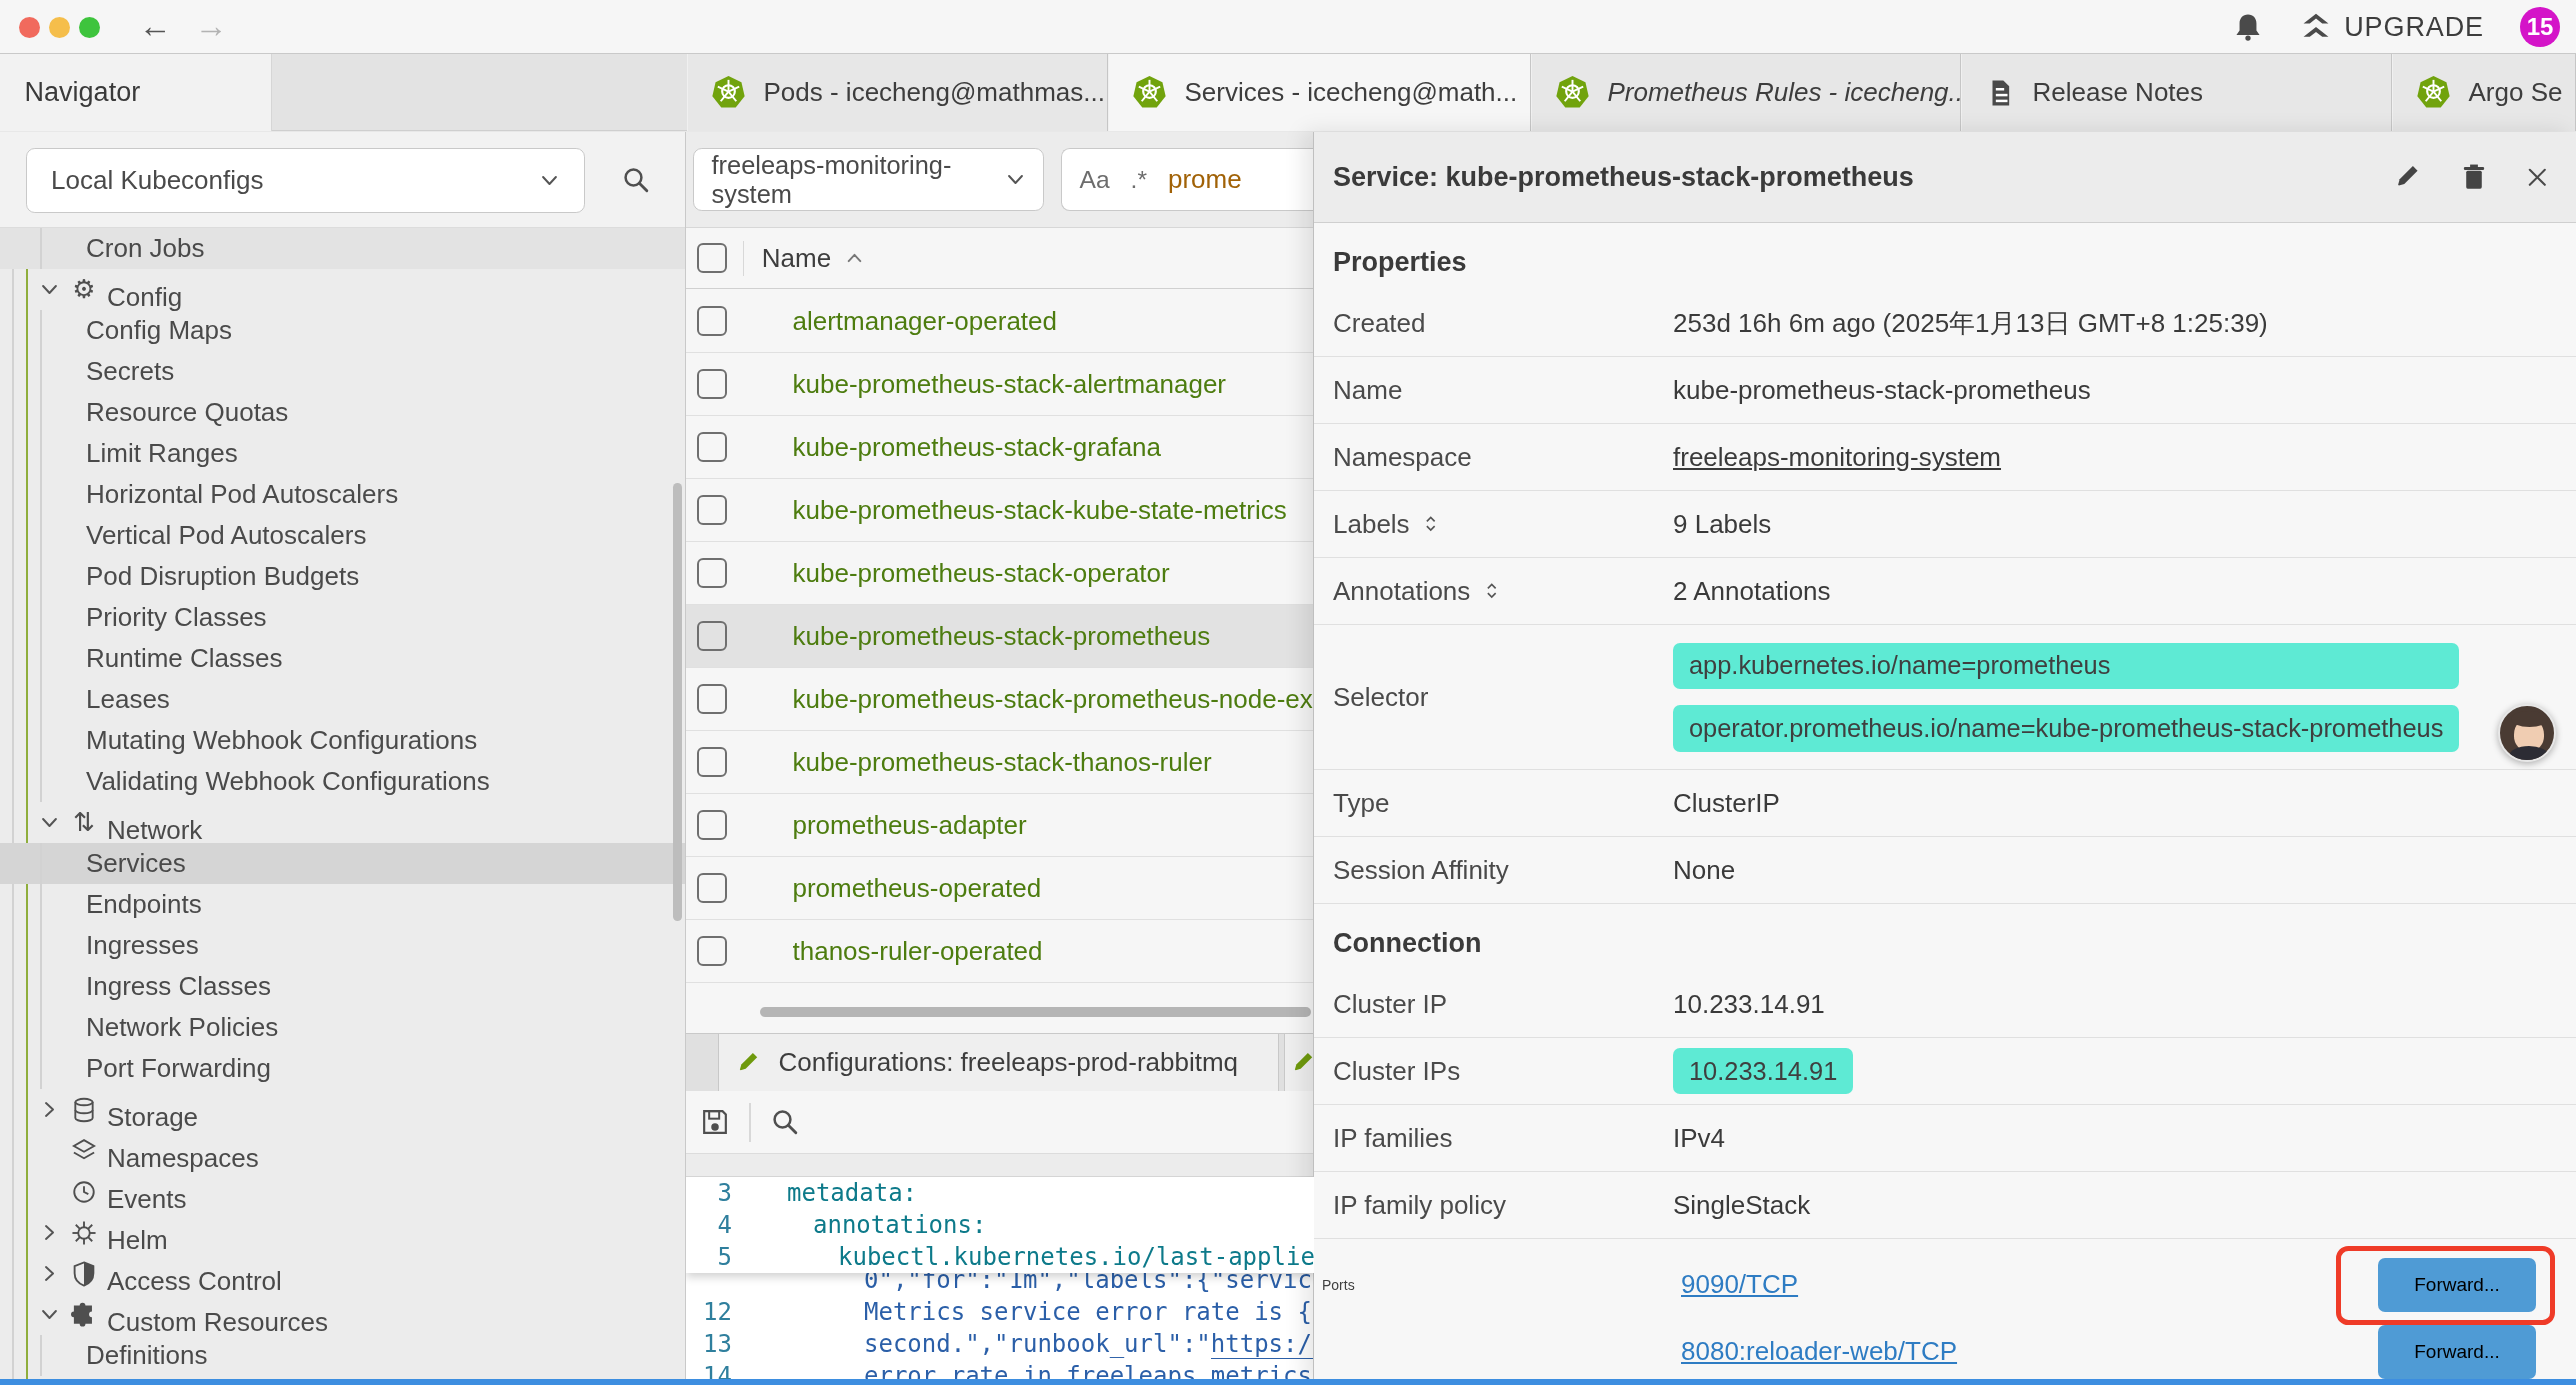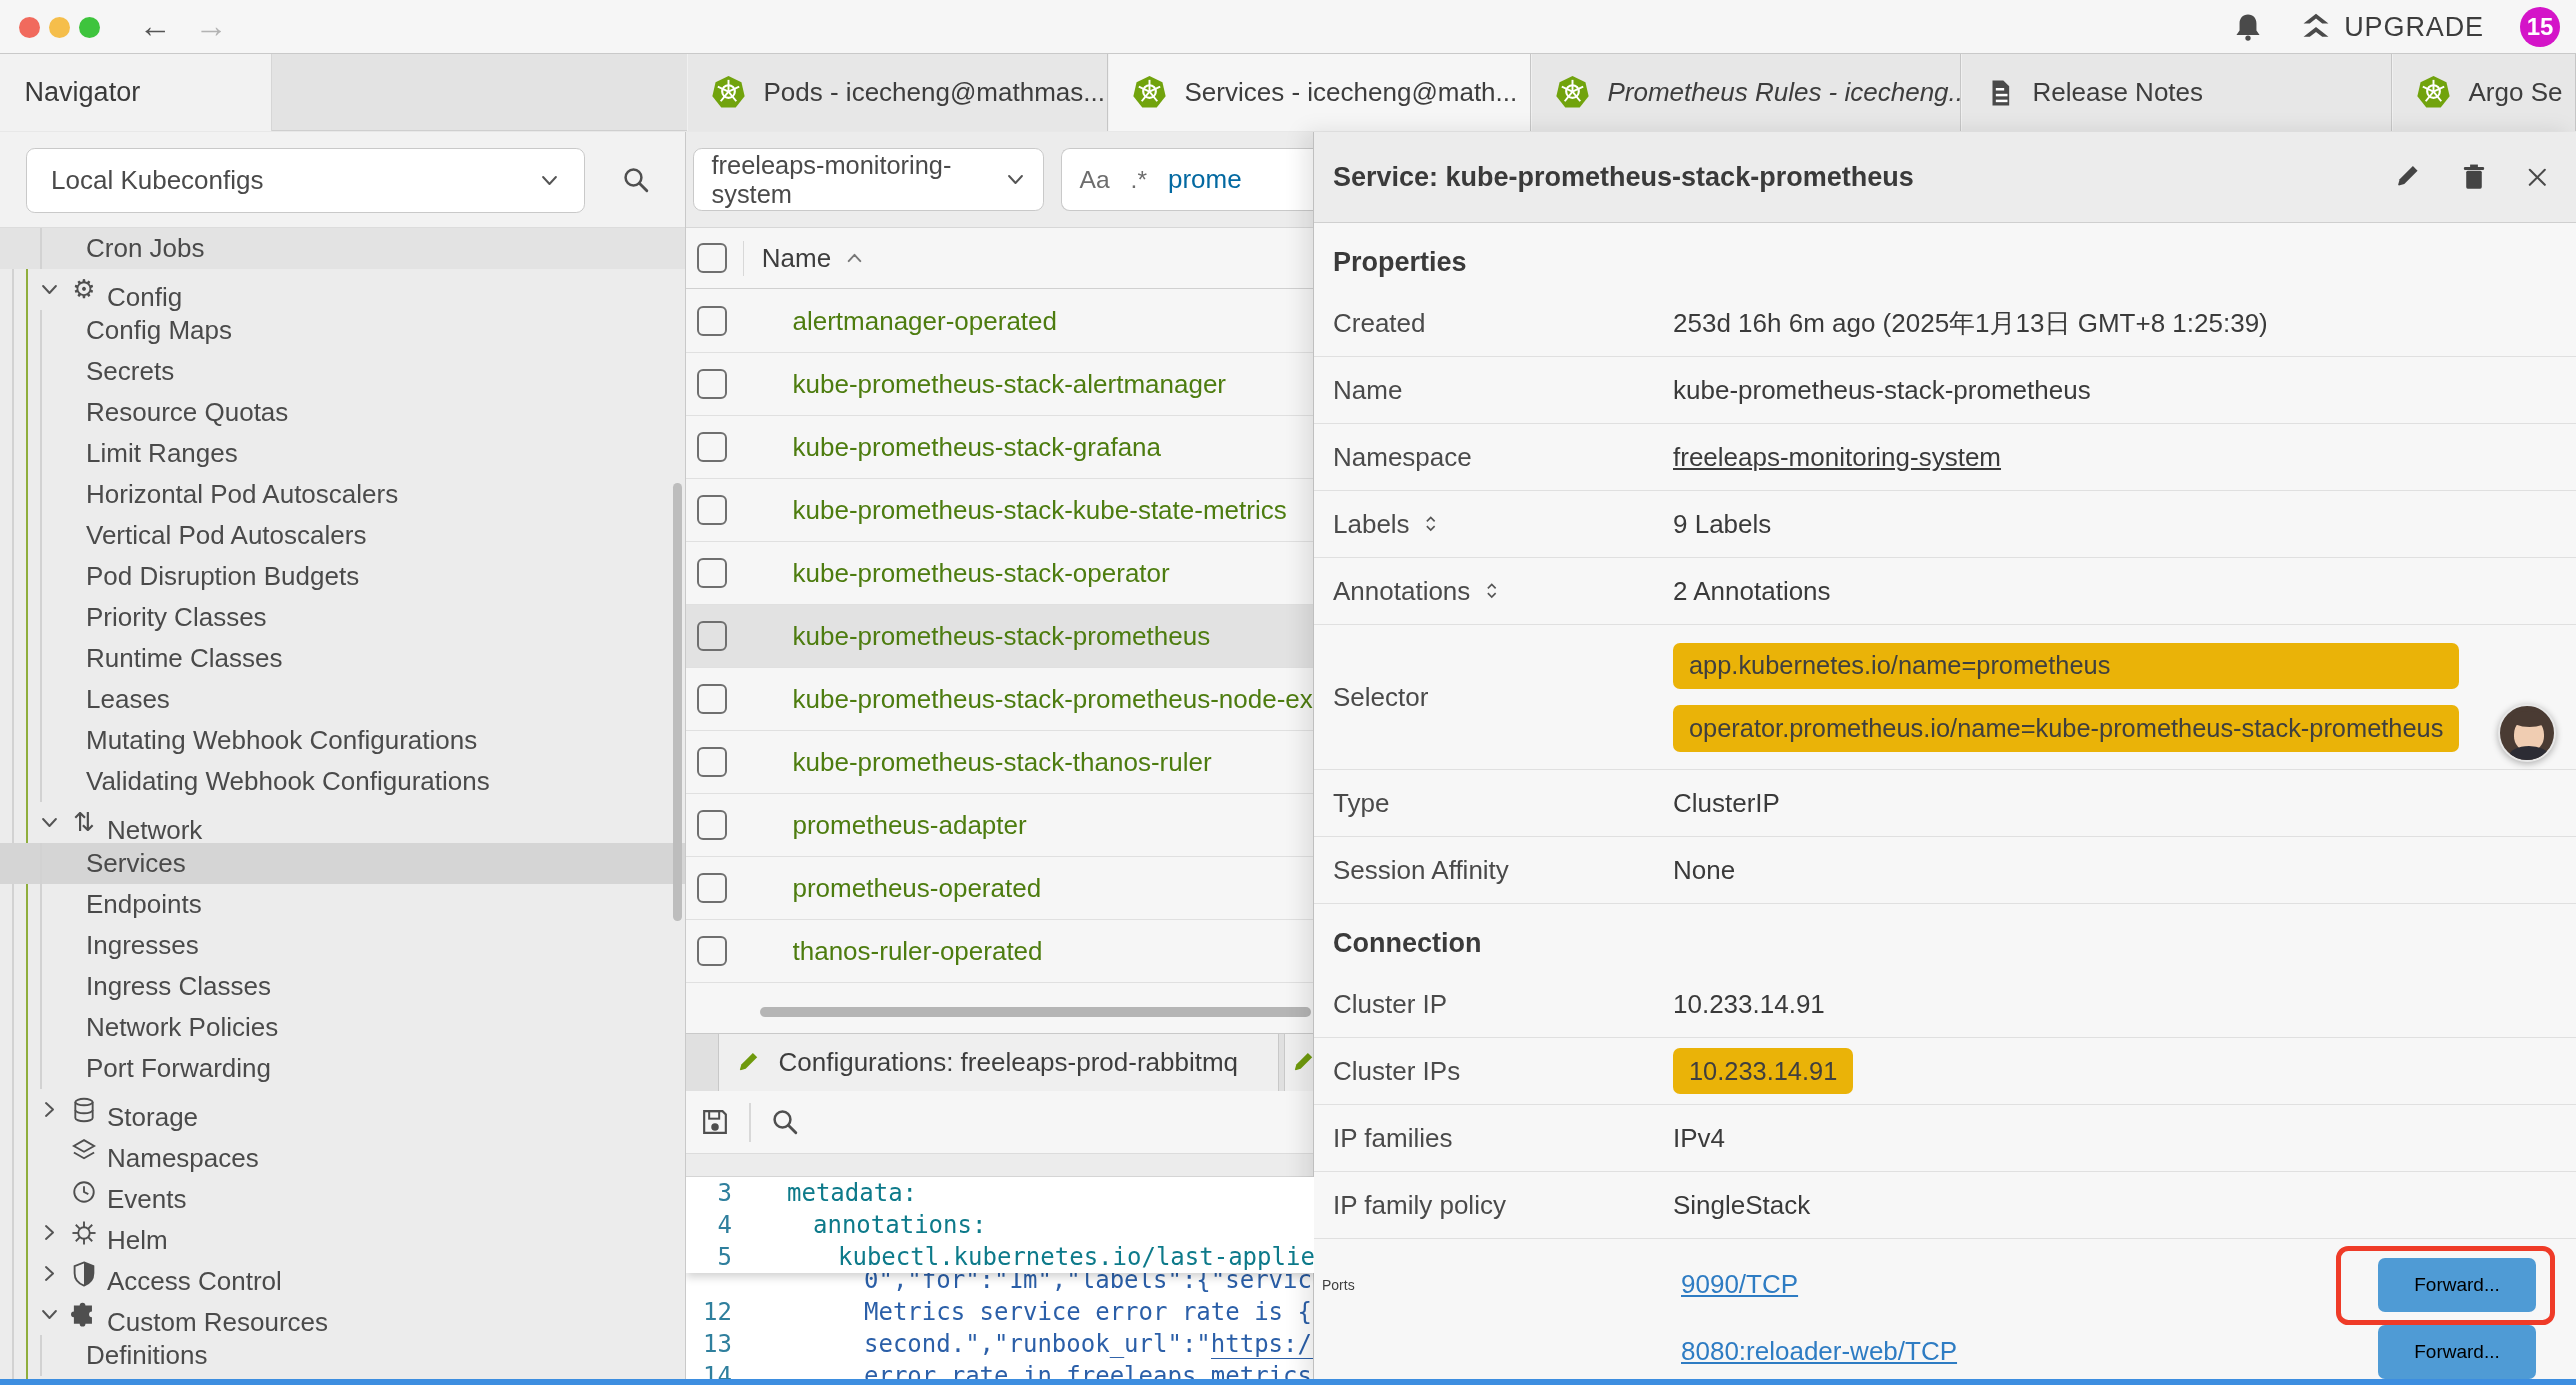--- a/index.html
+++ b/index.html
@@ -49,21 +49,21 @@
   .trow.lvl2 .tlabel { margin-left:86px; }
   .trow.lvl2::before { content:""; position:absolute; left:40px; top:0; bottom:0; width:1.8px; background:#d2d2d2; }
   .side-scroll { position:absolute; right:3.5px; top:351px; width:8.8px; height:438px; background:#bdbdbd; border-radius:4.4px; }
 
   
   .middle { position:absolute; left:686px; top:132px; width:628px; height:1254px; background:#f6f6f6; }
   .filter-row { position:absolute; left:0; top:0; width:100%; height:96px; background:#ececec; border-bottom:0.9px solid #d7d7d7; }
   .ns-select { left:7px; top:16px; width:351px; height:63px; padding:0 17.5px; font-size:25.4px; }
   .search-box { position:absolute; left:375px; top:16px; width:263px; height:63px; background:#fff; border:1.8px solid #c9c9c9; border-radius:8.8px 0 0 8.8px; border-right:none; display:flex; align-items:center; gap:21px; padding:0 17.5px; font-size:24.6px; }
   .tok { color:#6d6d6d; }
-  .search-value { color:#0369a1; font-size:26px; }
+  .search-value { color:#a16207; font-size:26px; }
   .thead { position:absolute; left:0; top:96px; width:100%; height:61px; border-bottom:1.8px solid #d0d0d0; display:flex; align-items:center; }
   .checkbox { width:30px; height:30px; border:2.2px solid #6f6f6f; border-radius:6.1px; margin-left:10.5px; flex:none; background:transparent; }
   .col-sep { width:1.8px; height:35px; background:#d8d8d8; margin-left:16px; }
   .thead .hname { margin-left:17.5px; font-size:26px; color:#3d3d3d; display:flex; align-items:center; gap:14px; }
   .rows { position:absolute; left:0; top:158px; width:100%; }
   .svc-row { height:63px; display:flex; align-items:center; border-bottom:1.3px solid #e0e0e0; font-size:26px; color:#4d7c0f;gap:33px; }
   .svc-row.selected { background:#e2e2e2; }
   .svc-row .rname { margin-left:33px; white-space:nowrap; overflow:hidden; }
   .hscroll { position:absolute; left:0; top:873px; width:100%; height:14px; }
   .hscroll .thumb { position:absolute; left:74px; top:1.8px; right:3.5px; height:10.5px; background:#b5b5b5; border-radius:5.3px; }
@@ -88,21 +88,21 @@
   .detail { position:absolute; left:1313px; top:132px; width:1263px; height:1254px; background:#f7f7f7; border-left:0.9px solid #bfbfbf; box-shadow:-8.8px 0 21px rgba(0,0,0,0.10); }
   .dheader { position:absolute; left:0; top:0; width:100%; height:91px; background:#ececec; border-bottom:0.9px solid #cfcfcf; display:flex; align-items:center; }
   .dtitle { margin-left:19px; font-size:27px; font-weight:bold; color:#3a3a3a; }
   .dh-icons { margin-left:auto; margin-right:26px; display:flex; gap:37px; align-items:center; color:#444; }
   .dbody { position:absolute; left:0; top:91px; width:100%; bottom:0; overflow:hidden; }
   .dsection { height:67px; display:flex; align-items:flex-end; padding:0 0 12.3px 19px; font-size:27px; font-weight:bold; color:#3a3a3a; }
   .drow { display:flex; border-bottom:1.8px solid #e0e0e0; min-height:67px; align-items:center; font-size:26px; }
   .drow .dlabel { width:359px; flex:none; padding-left:19px; color:#4a4a4a; display:flex; align-items:center; gap:12.3px; }
   .drow .dvalue { color:#3a3a3a; }
   .dlink { color:#2e7cc3; text-decoration:underline; cursor:pointer; }
-  .chip { background:#eab308; border-radius:7px; padding:8.8px 16px; font-size:25.4px; color:#3f3f3f; display:inline-block; white-space:nowrap; max-width:868px; overflow:hidden; }
+  .chip { background:#5eead4; border-radius:7px; padding:8.8px 16px; font-size:25.4px; color:#3f3f3f; display:inline-block; white-space:nowrap; max-width:868px; overflow:hidden; }
   .chips-col { display:flex; flex-direction:column; gap:16px; padding:17.5px 0; }
   .ports-col { display:flex; flex-direction:column; width:100%; }
   .port-line { position:relative; height:67px; display:flex; align-items:center;margin-left:8px; }
   .port-line .dlink { margin-left:359px; font-size:26px; }
   .fwd-btn { position:absolute; right:40px; top:6.1px; width:158px; height:54px; background:#4f9bd5; border:none; border-radius:7px; color:#000000; font-size:19px; font-family:inherit; cursor:pointer; }
   .annotation { position:absolute; right:21px; top:-5.3px; width:219px; height:79px; border:5.3px solid #ef3b28; border-radius:12.3px; z-index:3; pointer-events:none; }
   .ports-row { border-bottom:1.8px solid #e0e0e0; padding:12.3px 0 21px 0; }
   .avatar { position:absolute; left:1184px; top:572px; width:58px; height:58px; border-radius:50%; background:#4a3b33; border:2.6px solid #e7e7e7; box-shadow:0 1.8px 7px rgba(0,0,0,0.3); overflow:hidden; }
   .avatar .face { position:absolute; left:14px; top:12.3px; width:30px; height:33px; border-radius:50% 50% 45% 45%; background:#f0cdb2; }
   .avatar .hairline { position:absolute; left:10.5px; top:5.3px; width:37px; height:16px; border-radius:50%; background:#4a3b33; }

